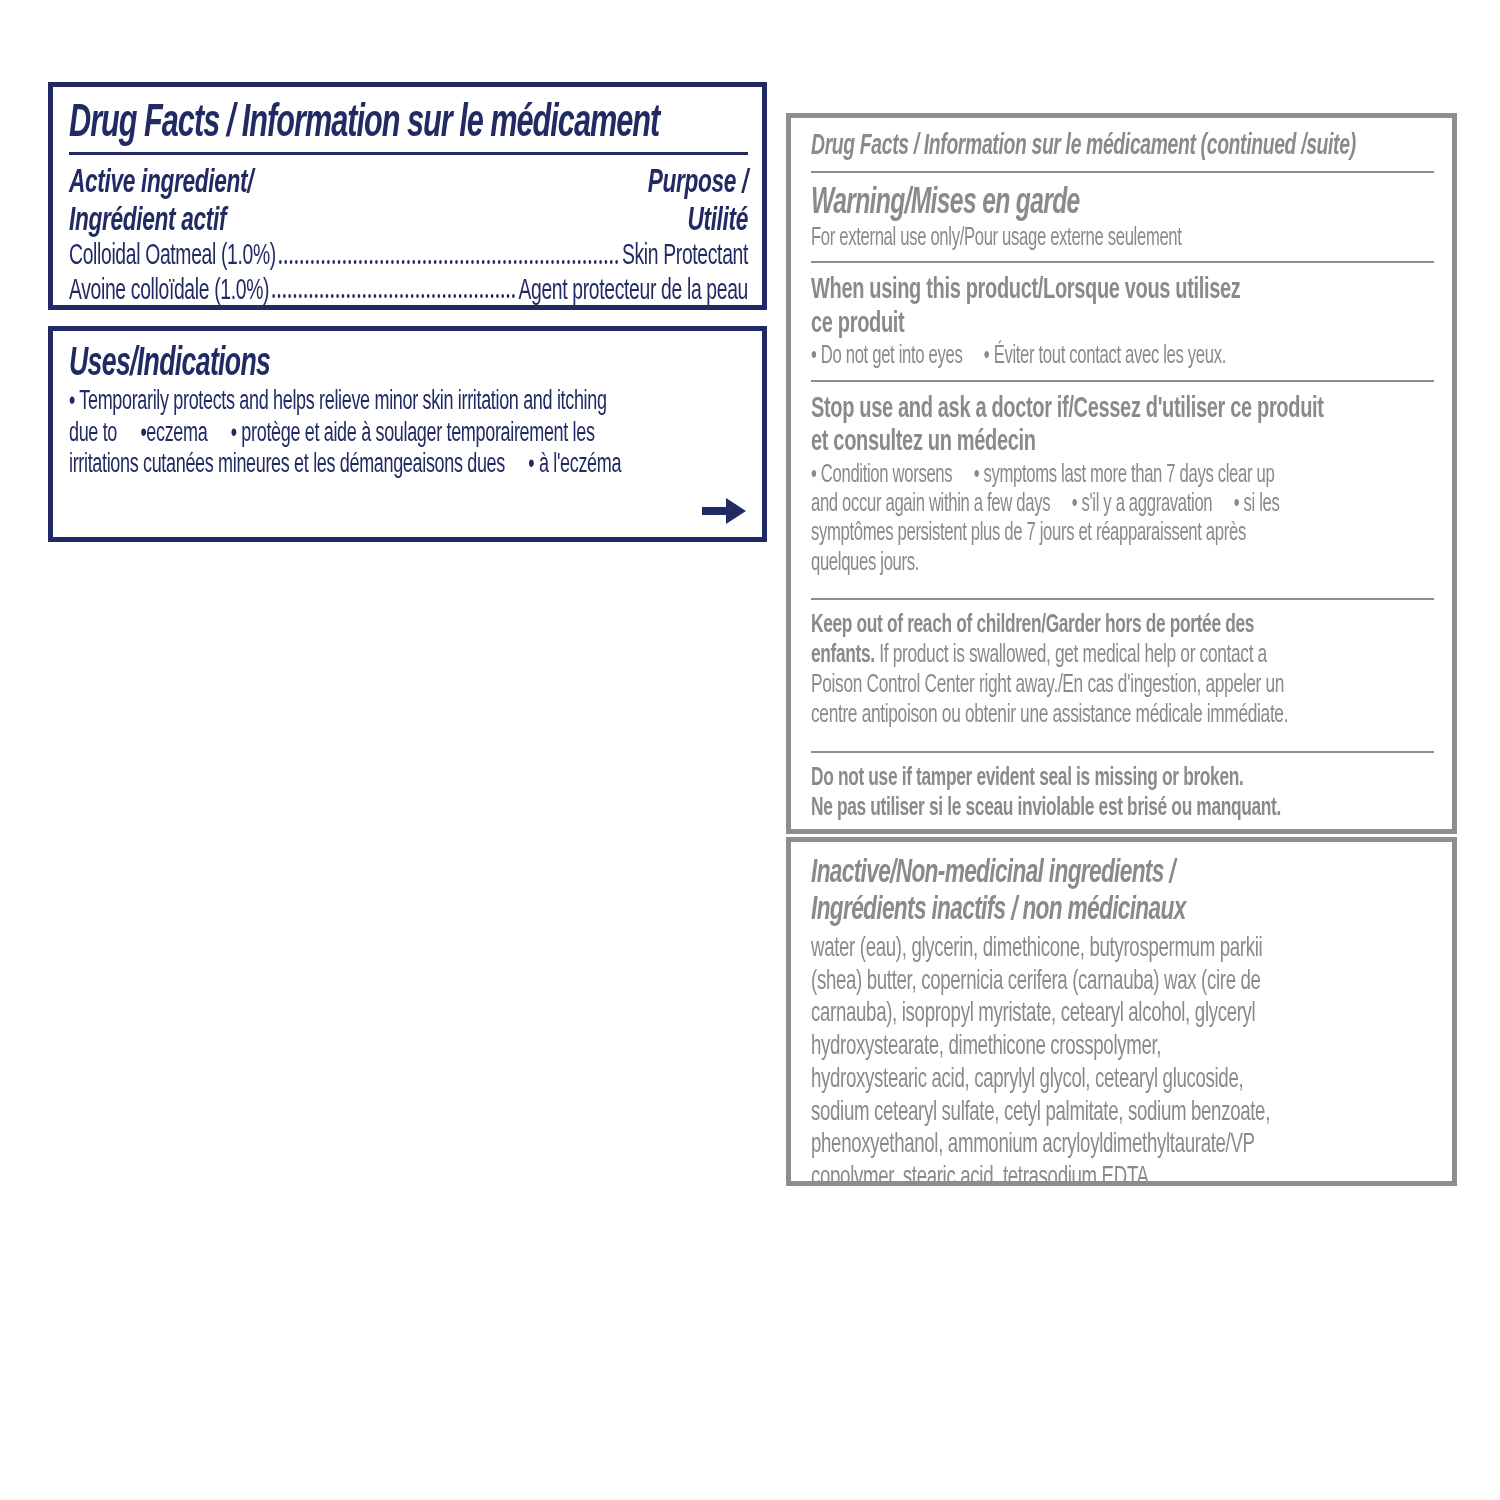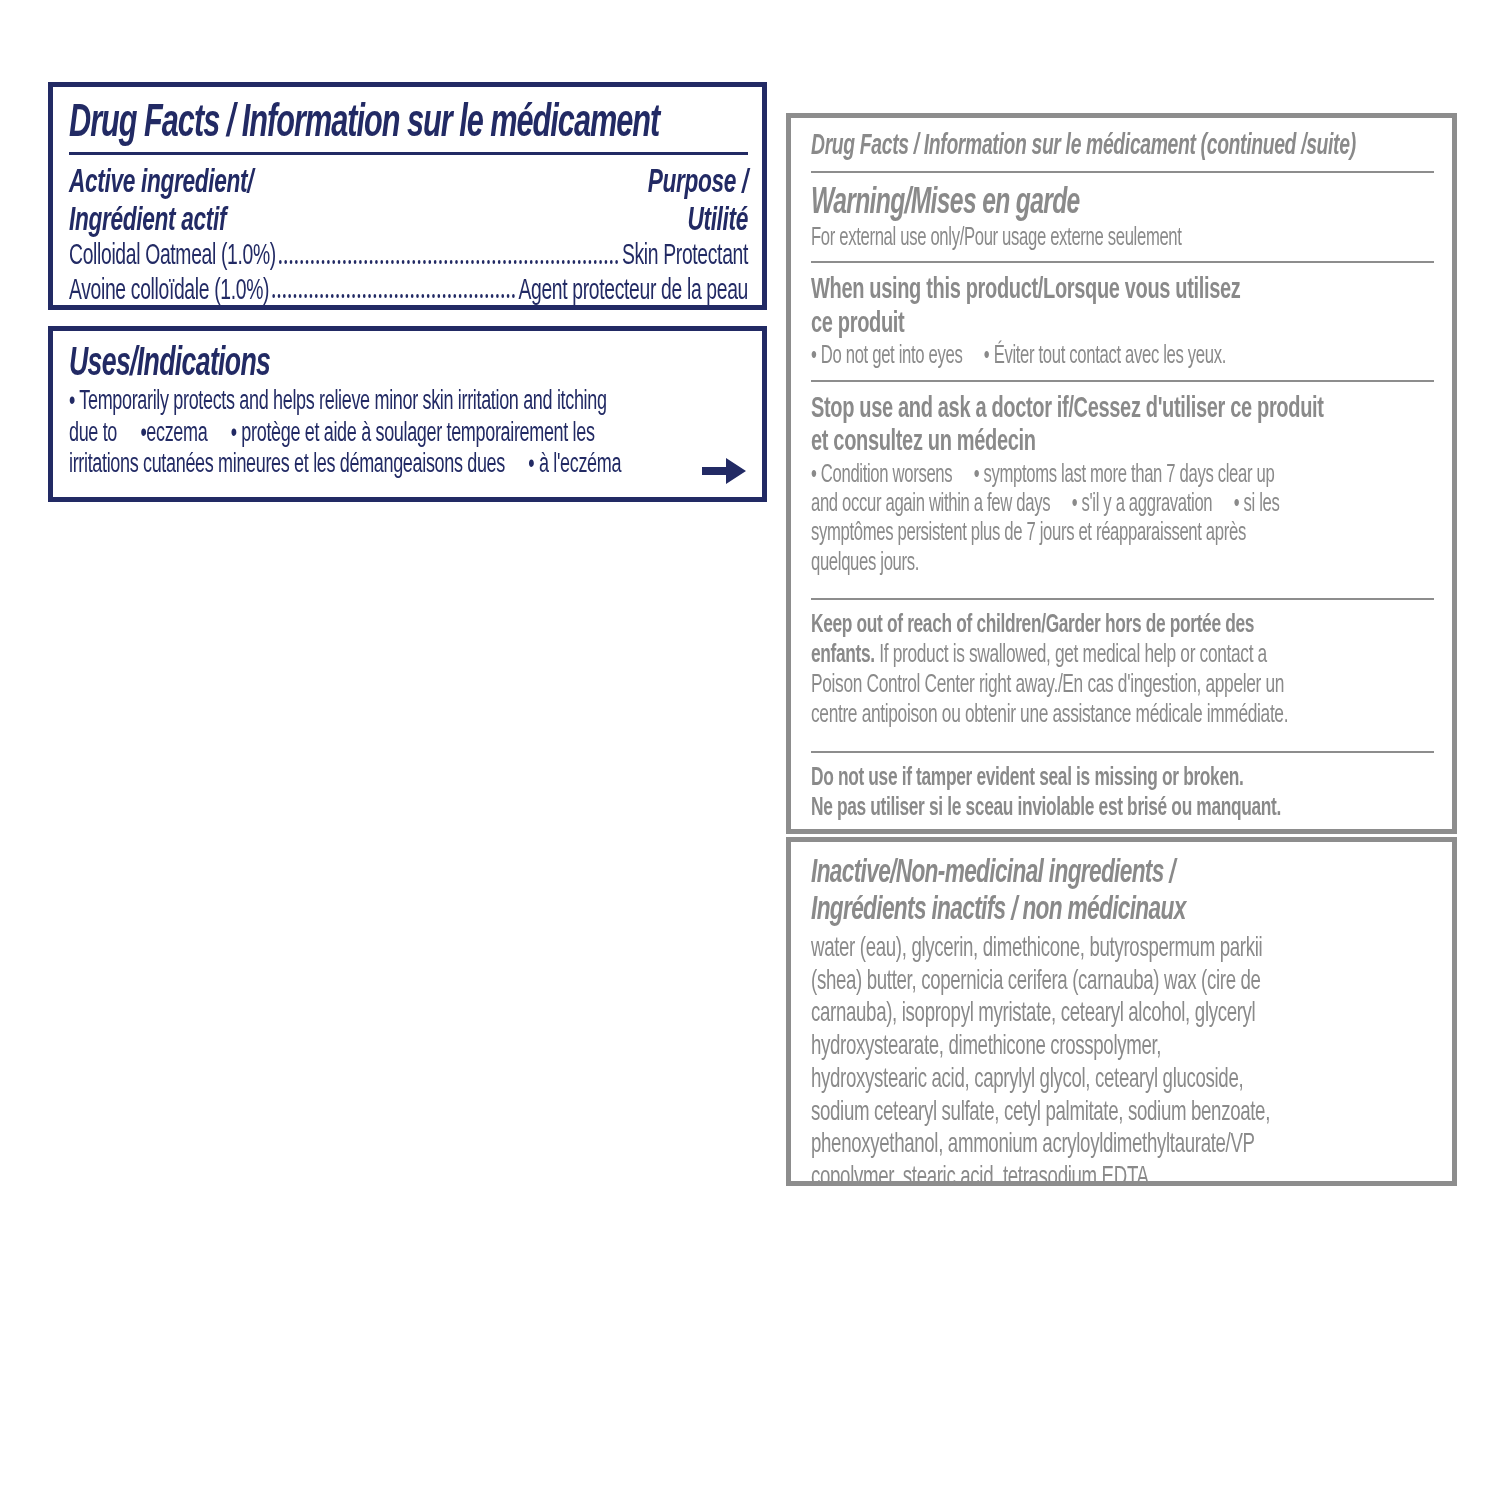--- a/index.html
+++ b/index.html
@@ -17,21 +17,21 @@
   }
   [data-bind]{white-space:pre-wrap;}
 
   
   .cx{width:150%;transform:scaleX(0.6667);transform-origin:0 0;letter-spacing:-0.5px;}
 
   
   .left-col{position:absolute;left:48px;top:82px;width:719px;}
   .navy-box{border:5px solid var(--navy);background:#fff;padding:8px 14px 6px 16px;overflow:hidden;}
   .navy-box.first{height:228px;margin-bottom:16px;}
-  .navy-box.second{height:176px;position:relative;}
+  .navy-box.second{height:216px;position:relative;}
   .left-title{font-size:46px;font-weight:700;font-style:italic;color:var(--navy);line-height:1.1;letter-spacing:-1.5px;}
   .navy-rule{border:none;border-top:3px solid var(--navy);margin:6px 0 6px 0;}
   .cols-row{display:flex;justify-content:space-between;align-items:flex-start;}
   .h-navy{font-size:34px;font-weight:700;font-style:italic;color:var(--navy);line-height:1.12;}
   .ta-r{text-align:right;}
   .leader-row{display:flex;align-items:flex-end;font-size:29px;color:var(--navy);line-height:1.2;}
   .leader{flex:1;border-bottom:4px dotted var(--navy);margin:0 5px 8px 5px;min-width:20px;}
   .uses-title{font-size:40px;font-weight:700;font-style:italic;color:var(--navy);line-height:1.1;letter-spacing:-1px;}
   .uses-body{font-size:27px;color:var(--navy);line-height:1.17;margin-top:2px;}
   .arrow-wrap{position:absolute;right:16px;bottom:8px;}

